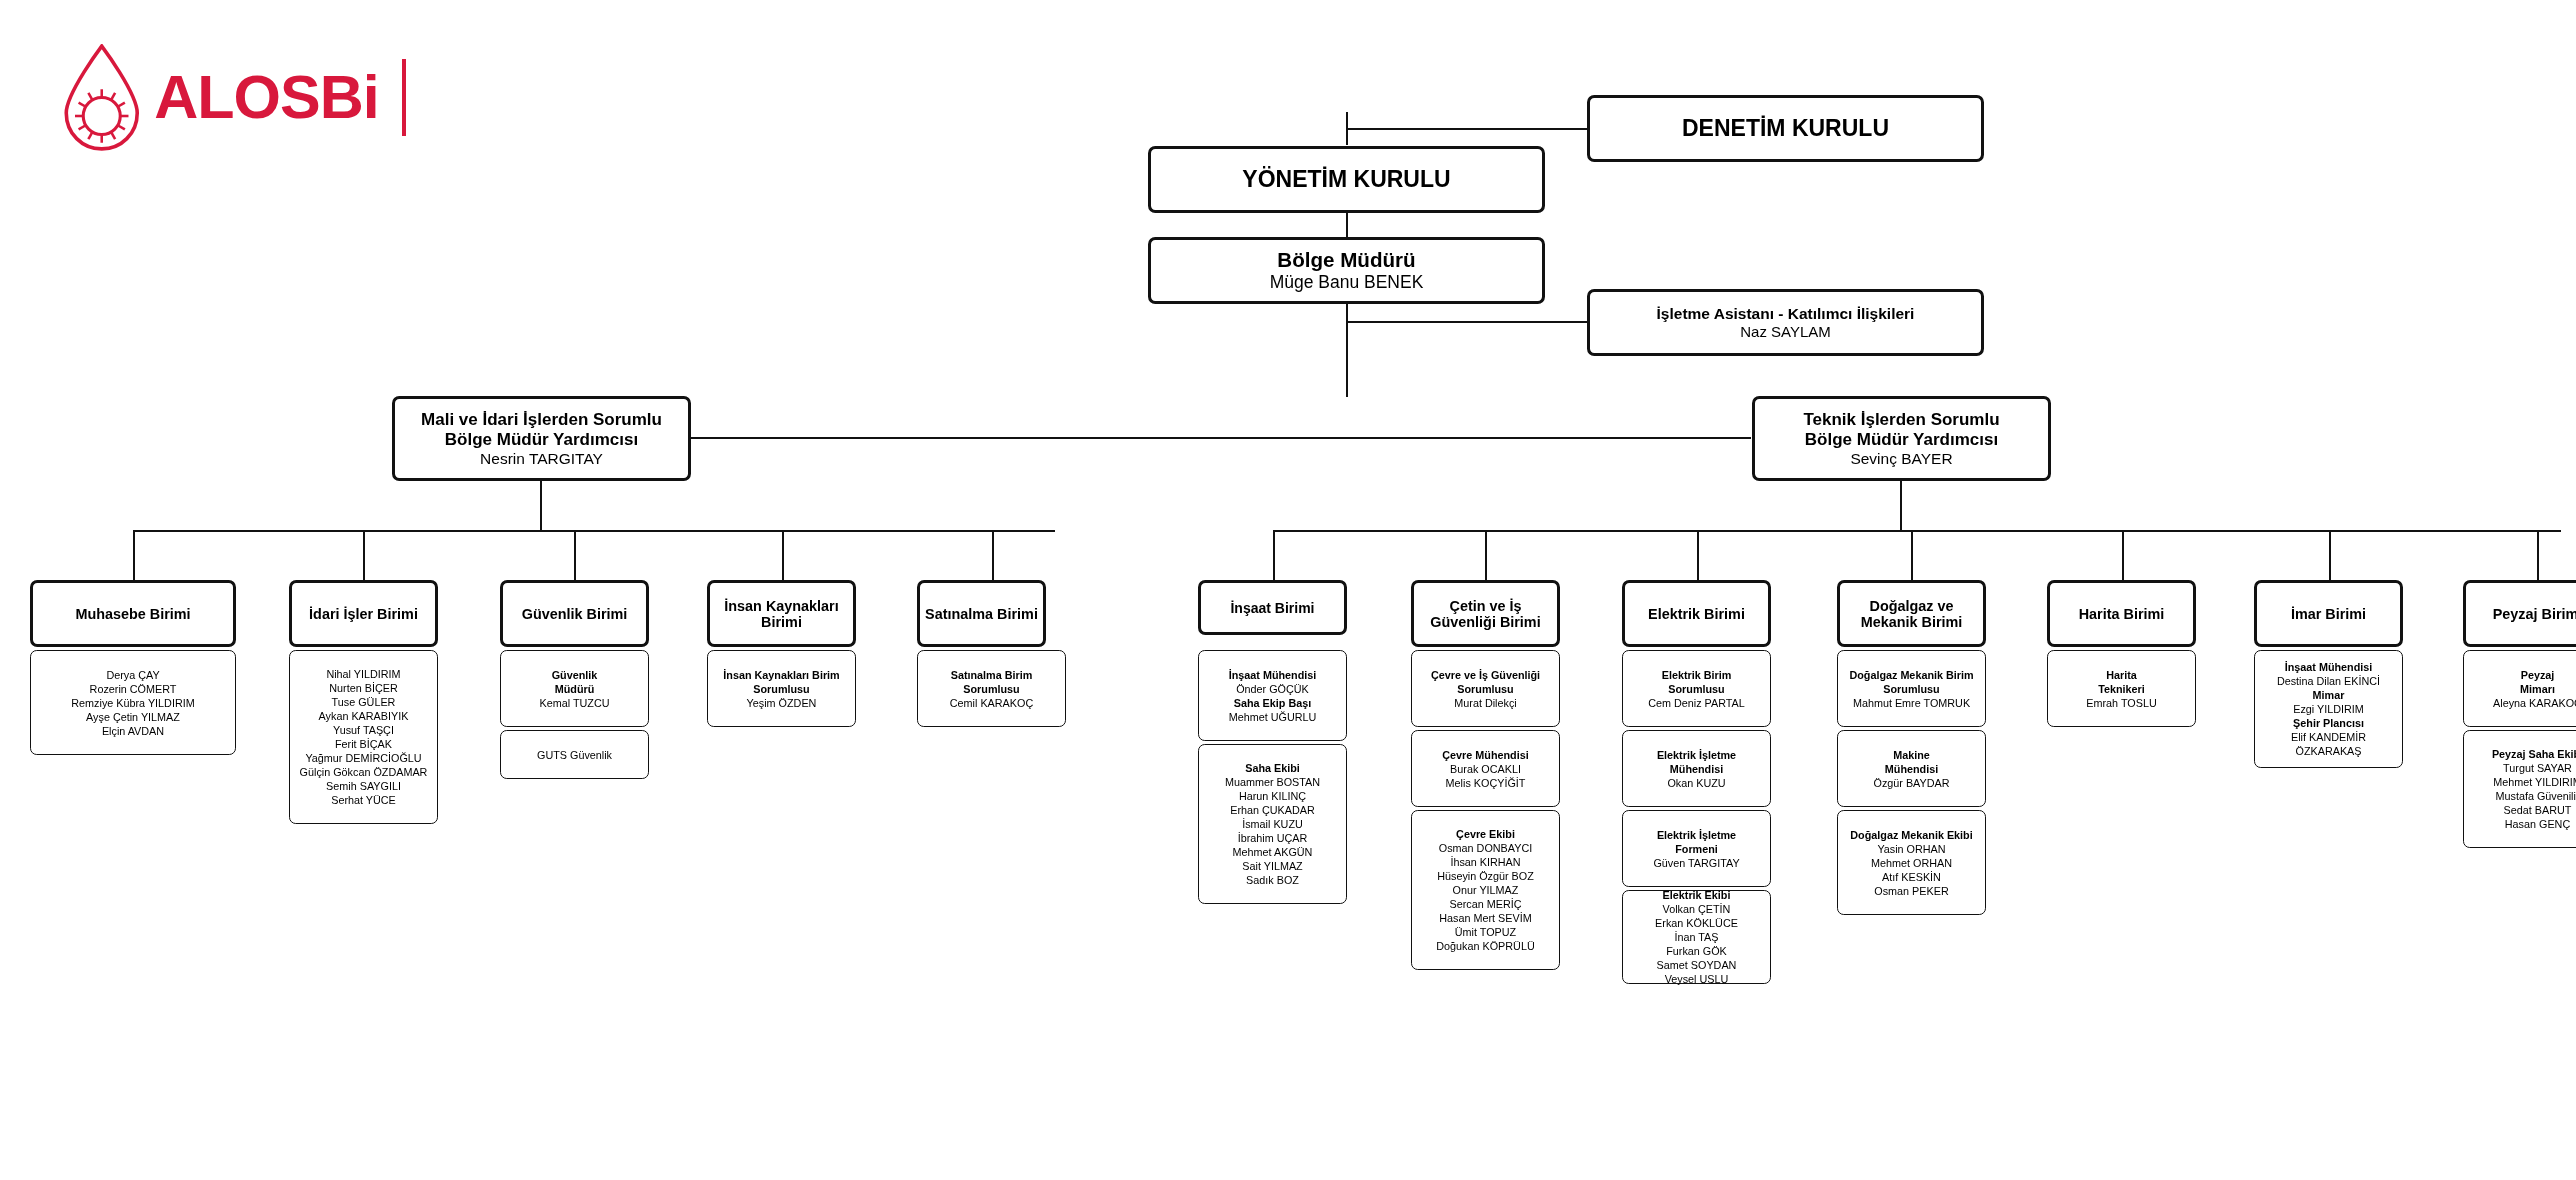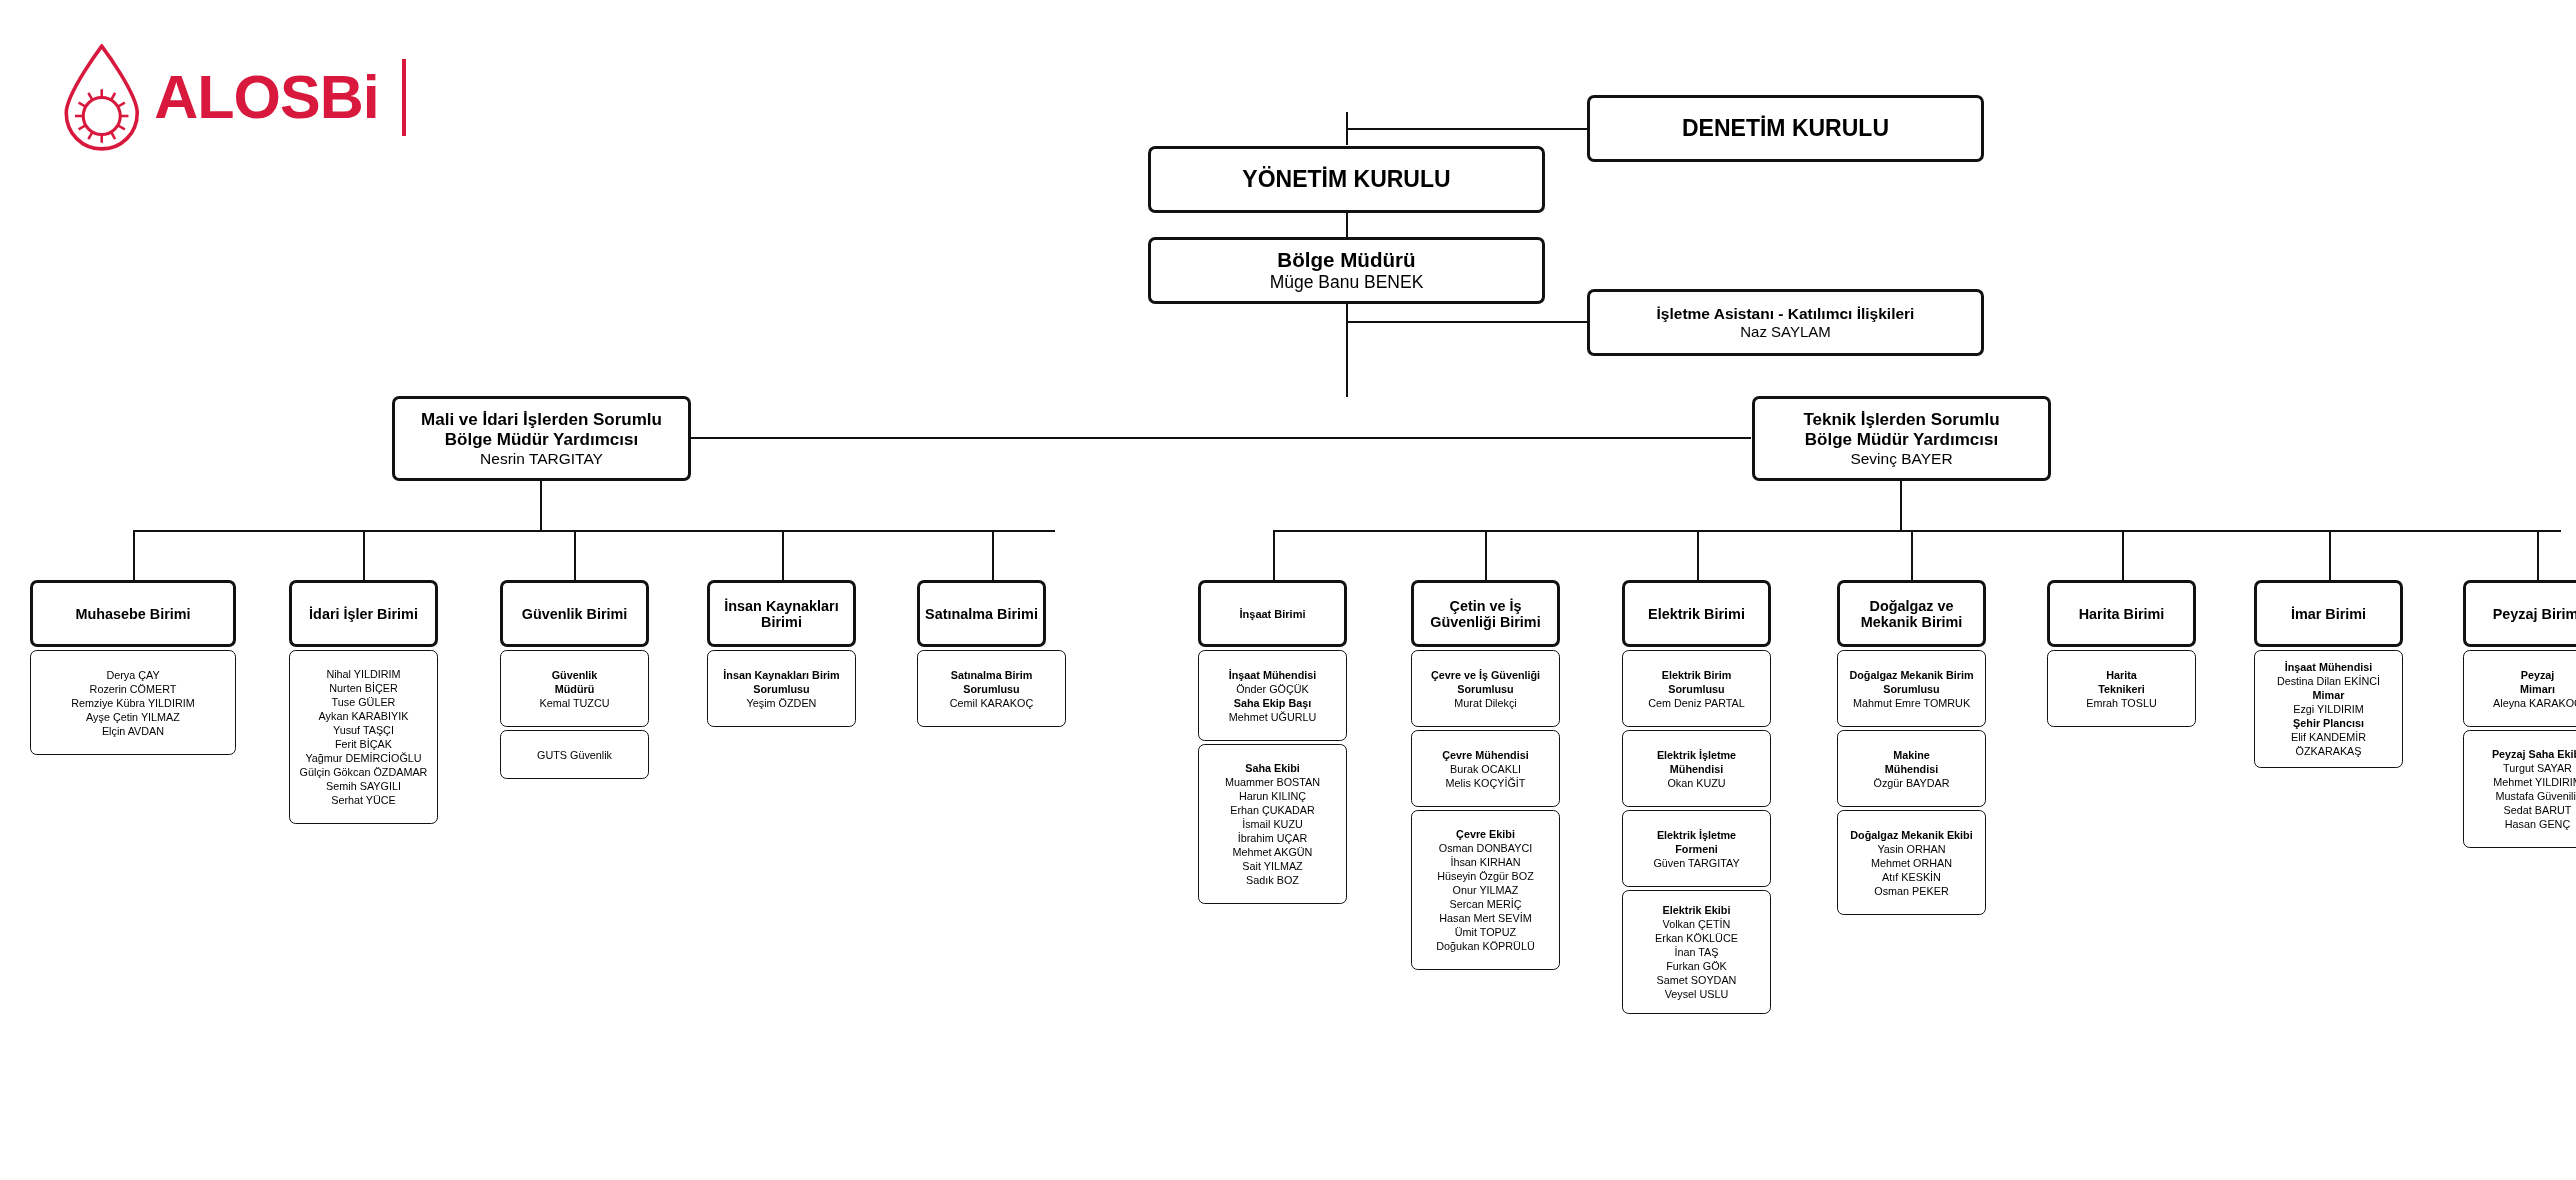--- a/index.html
+++ b/index.html
@@ -200,21 +200,21 @@
       <div class="box thick" style="left: 917px; top: 580px; width: 129px; height: 67px; font-size: 14.4px;">
         <div class="t">Satınalma Birimi</div>
       </div>
       <div class="box thin" style="left: 917px; top: 650px; width: 149px; height: 77px; font-size: 10.8px;">
         <div class="t">
           <div class="bld" style="line-height: 14px;">Satınalma Birim</div>
           <div class="bld" style="line-height: 14px;">Sorumlusu</div>
           <div class="sub" style="line-height: 14px;">Cemil KARAKOÇ</div>
         </div>
       </div>
-      <div class="box thick" style="left: 1198px; top: 580px; width: 149px; height: 67px; font-size: 11px; text-align: center;">
+      <div class="box thick" style="left: 1198px; top: 580px; width: 149px; height: 55px; font-size: 14px; text-align: center;">
         <div class="t">İnşaat Birimi</div>
       </div>
       <div class="box thin" style="left: 1198px; top: 650px; width: 149px; height: 91px; font-size: 10.8px;">
         <div class="t">
           <div class="bld" style="line-height: 14px;">İnşaat Mühendisi</div>
           <div class="sub" style="line-height: 14px;">Önder GÖÇÜK</div>
           <div class="bld" style="line-height: 14px;">Saha Ekip Başı</div>
           <div class="sub" style="line-height: 14px;">Mehmet UĞURLU</div>
         </div>
       </div>
@@ -278,21 +278,21 @@
           <div class="sub" style="line-height: 14px;">Okan KUZU</div>
         </div>
       </div>
       <div class="box thin" style="left: 1622px; top: 810px; width: 149px; height: 77px; font-size: 10.8px;">
         <div class="t">
           <div class="bld" style="line-height: 14px;">Elektrik İşletme</div>
           <div class="bld" style="line-height: 14px;">Formeni</div>
           <div class="sub" style="line-height: 14px;">Güven TARGITAY</div>
         </div>
       </div>
-      <div class="box thin" style="left: 1622px; top: 890px; width: 149px; height: 124px; font-size: 10.8px;">
+      <div class="box thin" style="left: 1622px; top: 890px; width: 149px; height: 94px; font-size: 10.8px;">
         <div class="t">
           <div class="bld" style="line-height: 14px;">Elektrik Ekibi</div>
           <div class="sub" style="line-height: 14px;">Volkan ÇETİN</div>
           <div class="sub" style="line-height: 14px;">Erkan KÖKLÜCE</div>
           <div class="sub" style="line-height: 14px;">İnan TAŞ</div>
           <div class="sub" style="line-height: 14px;">Furkan GÖK</div>
           <div class="sub" style="line-height: 14px;">Samet SOYDAN</div>
           <div class="sub" style="line-height: 14px;">Veysel USLU</div>
         </div>
       </div>

